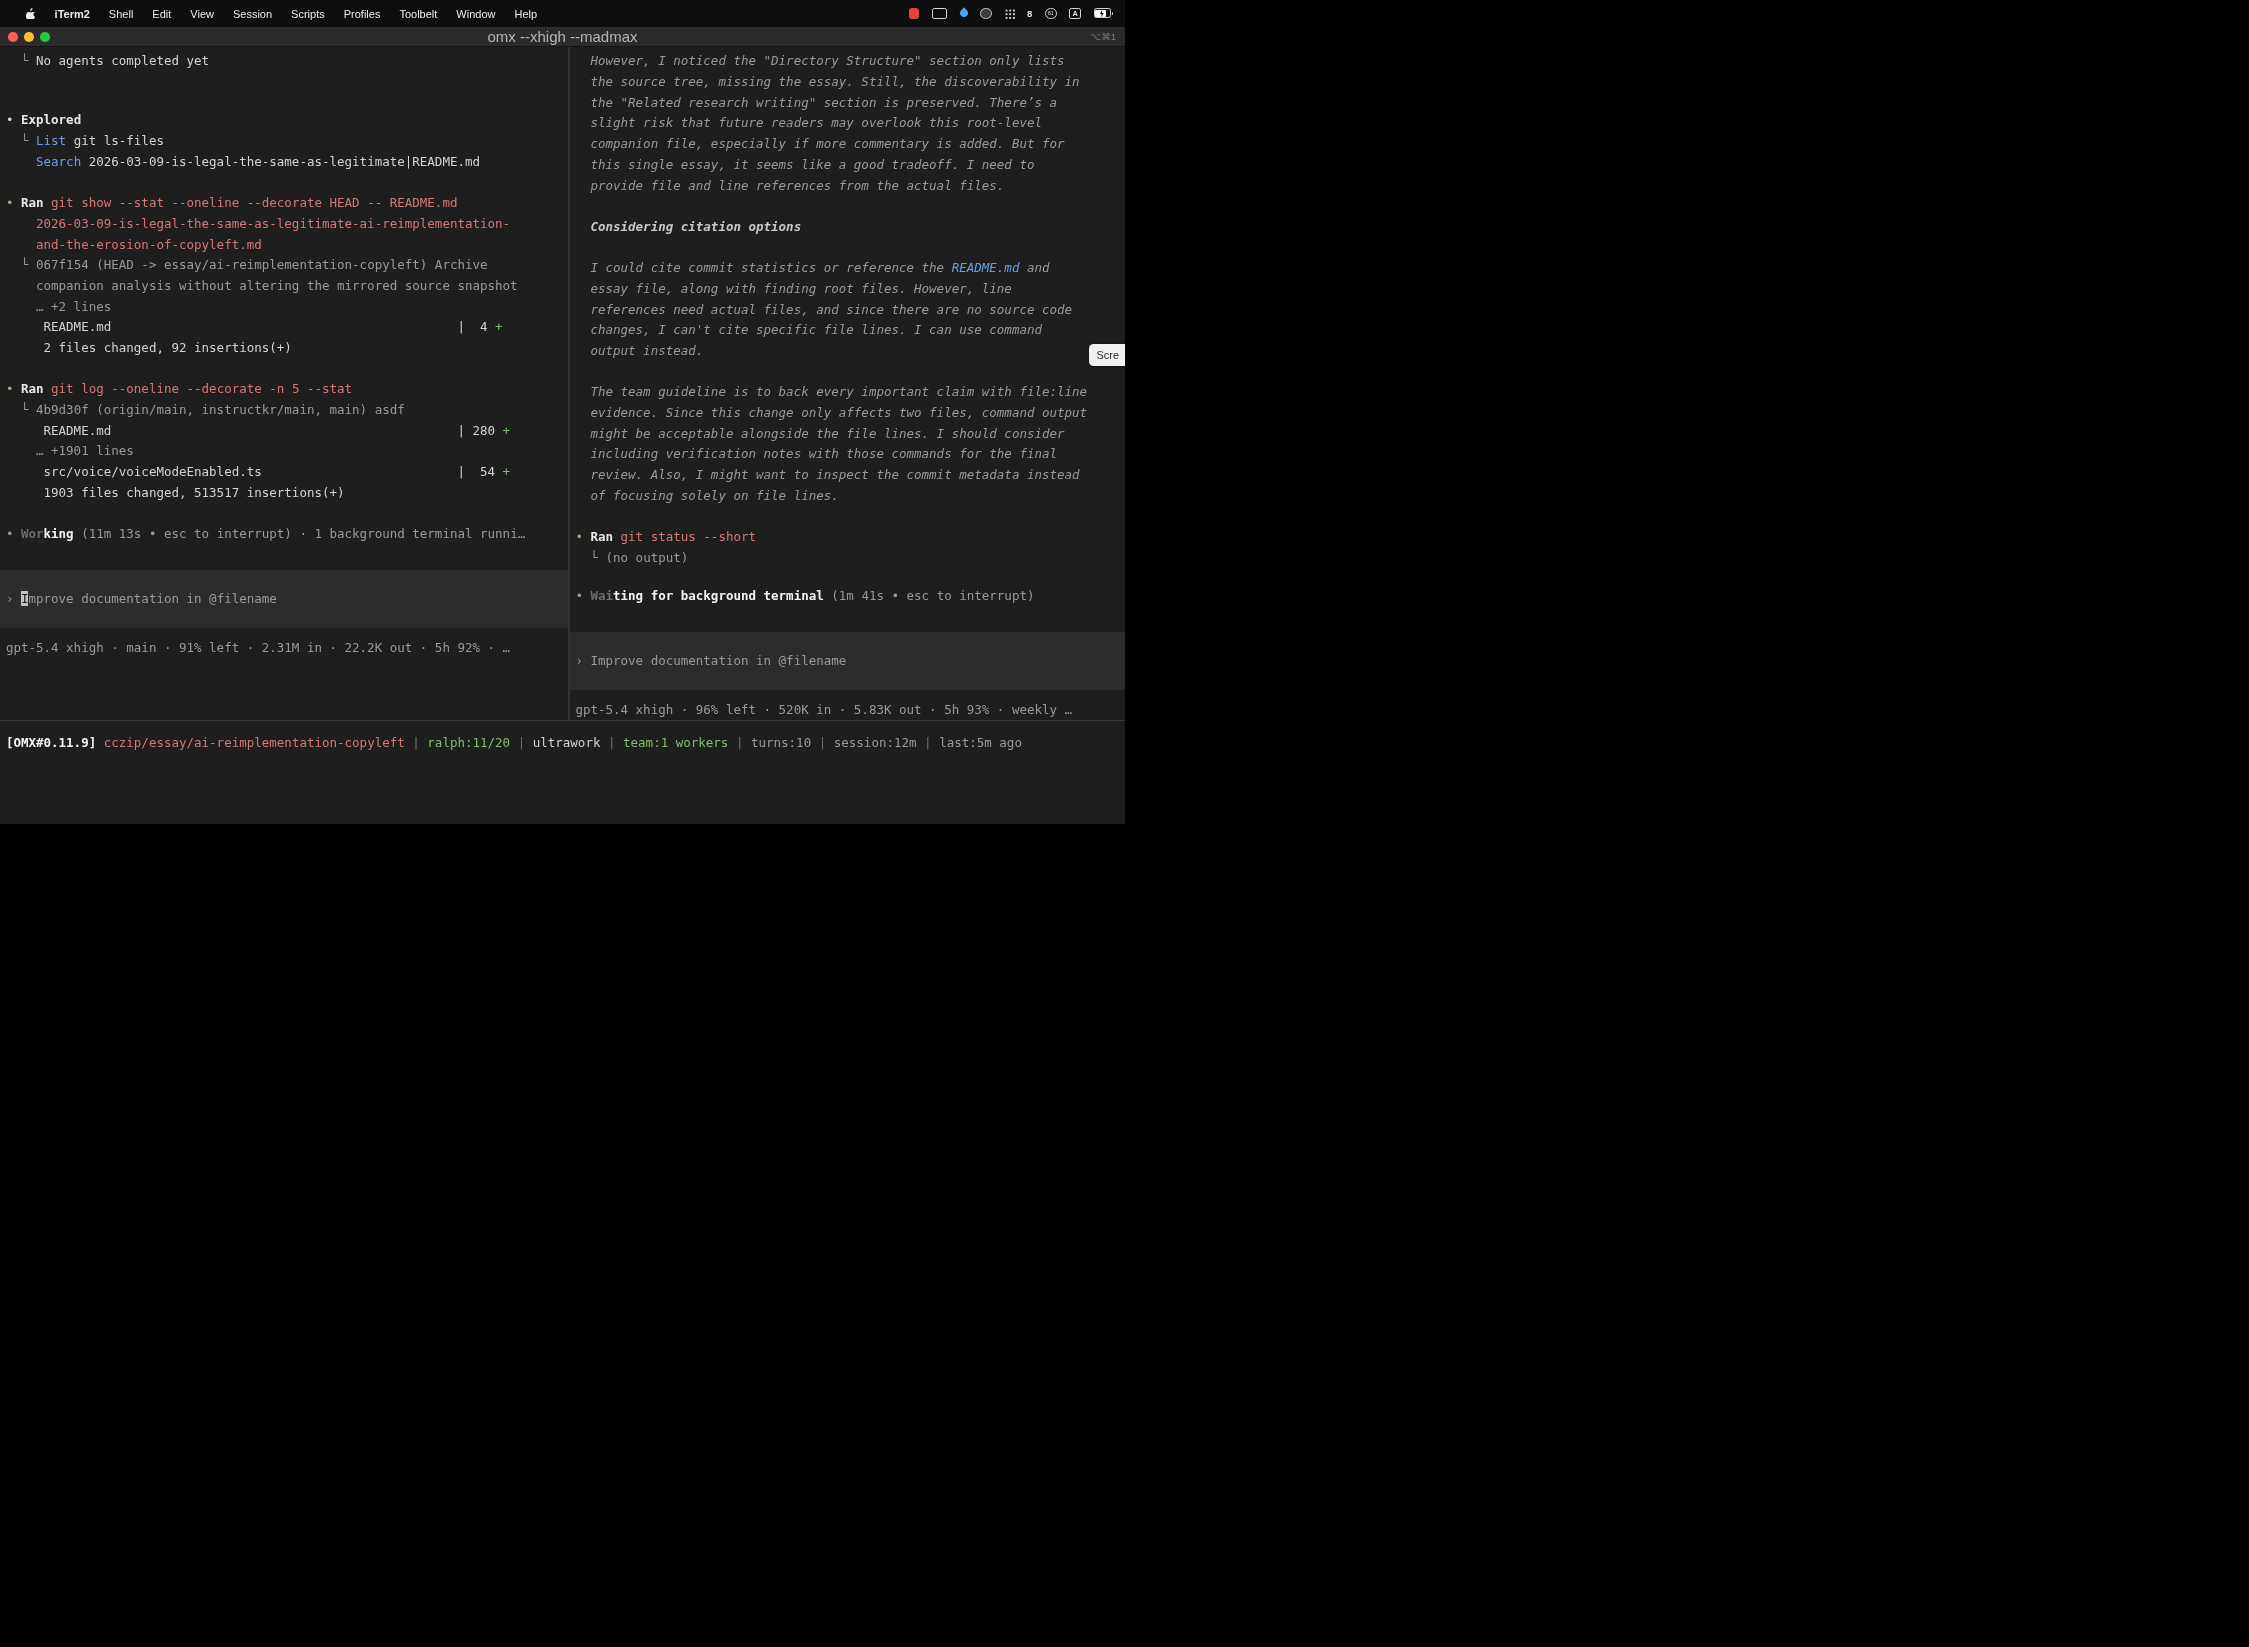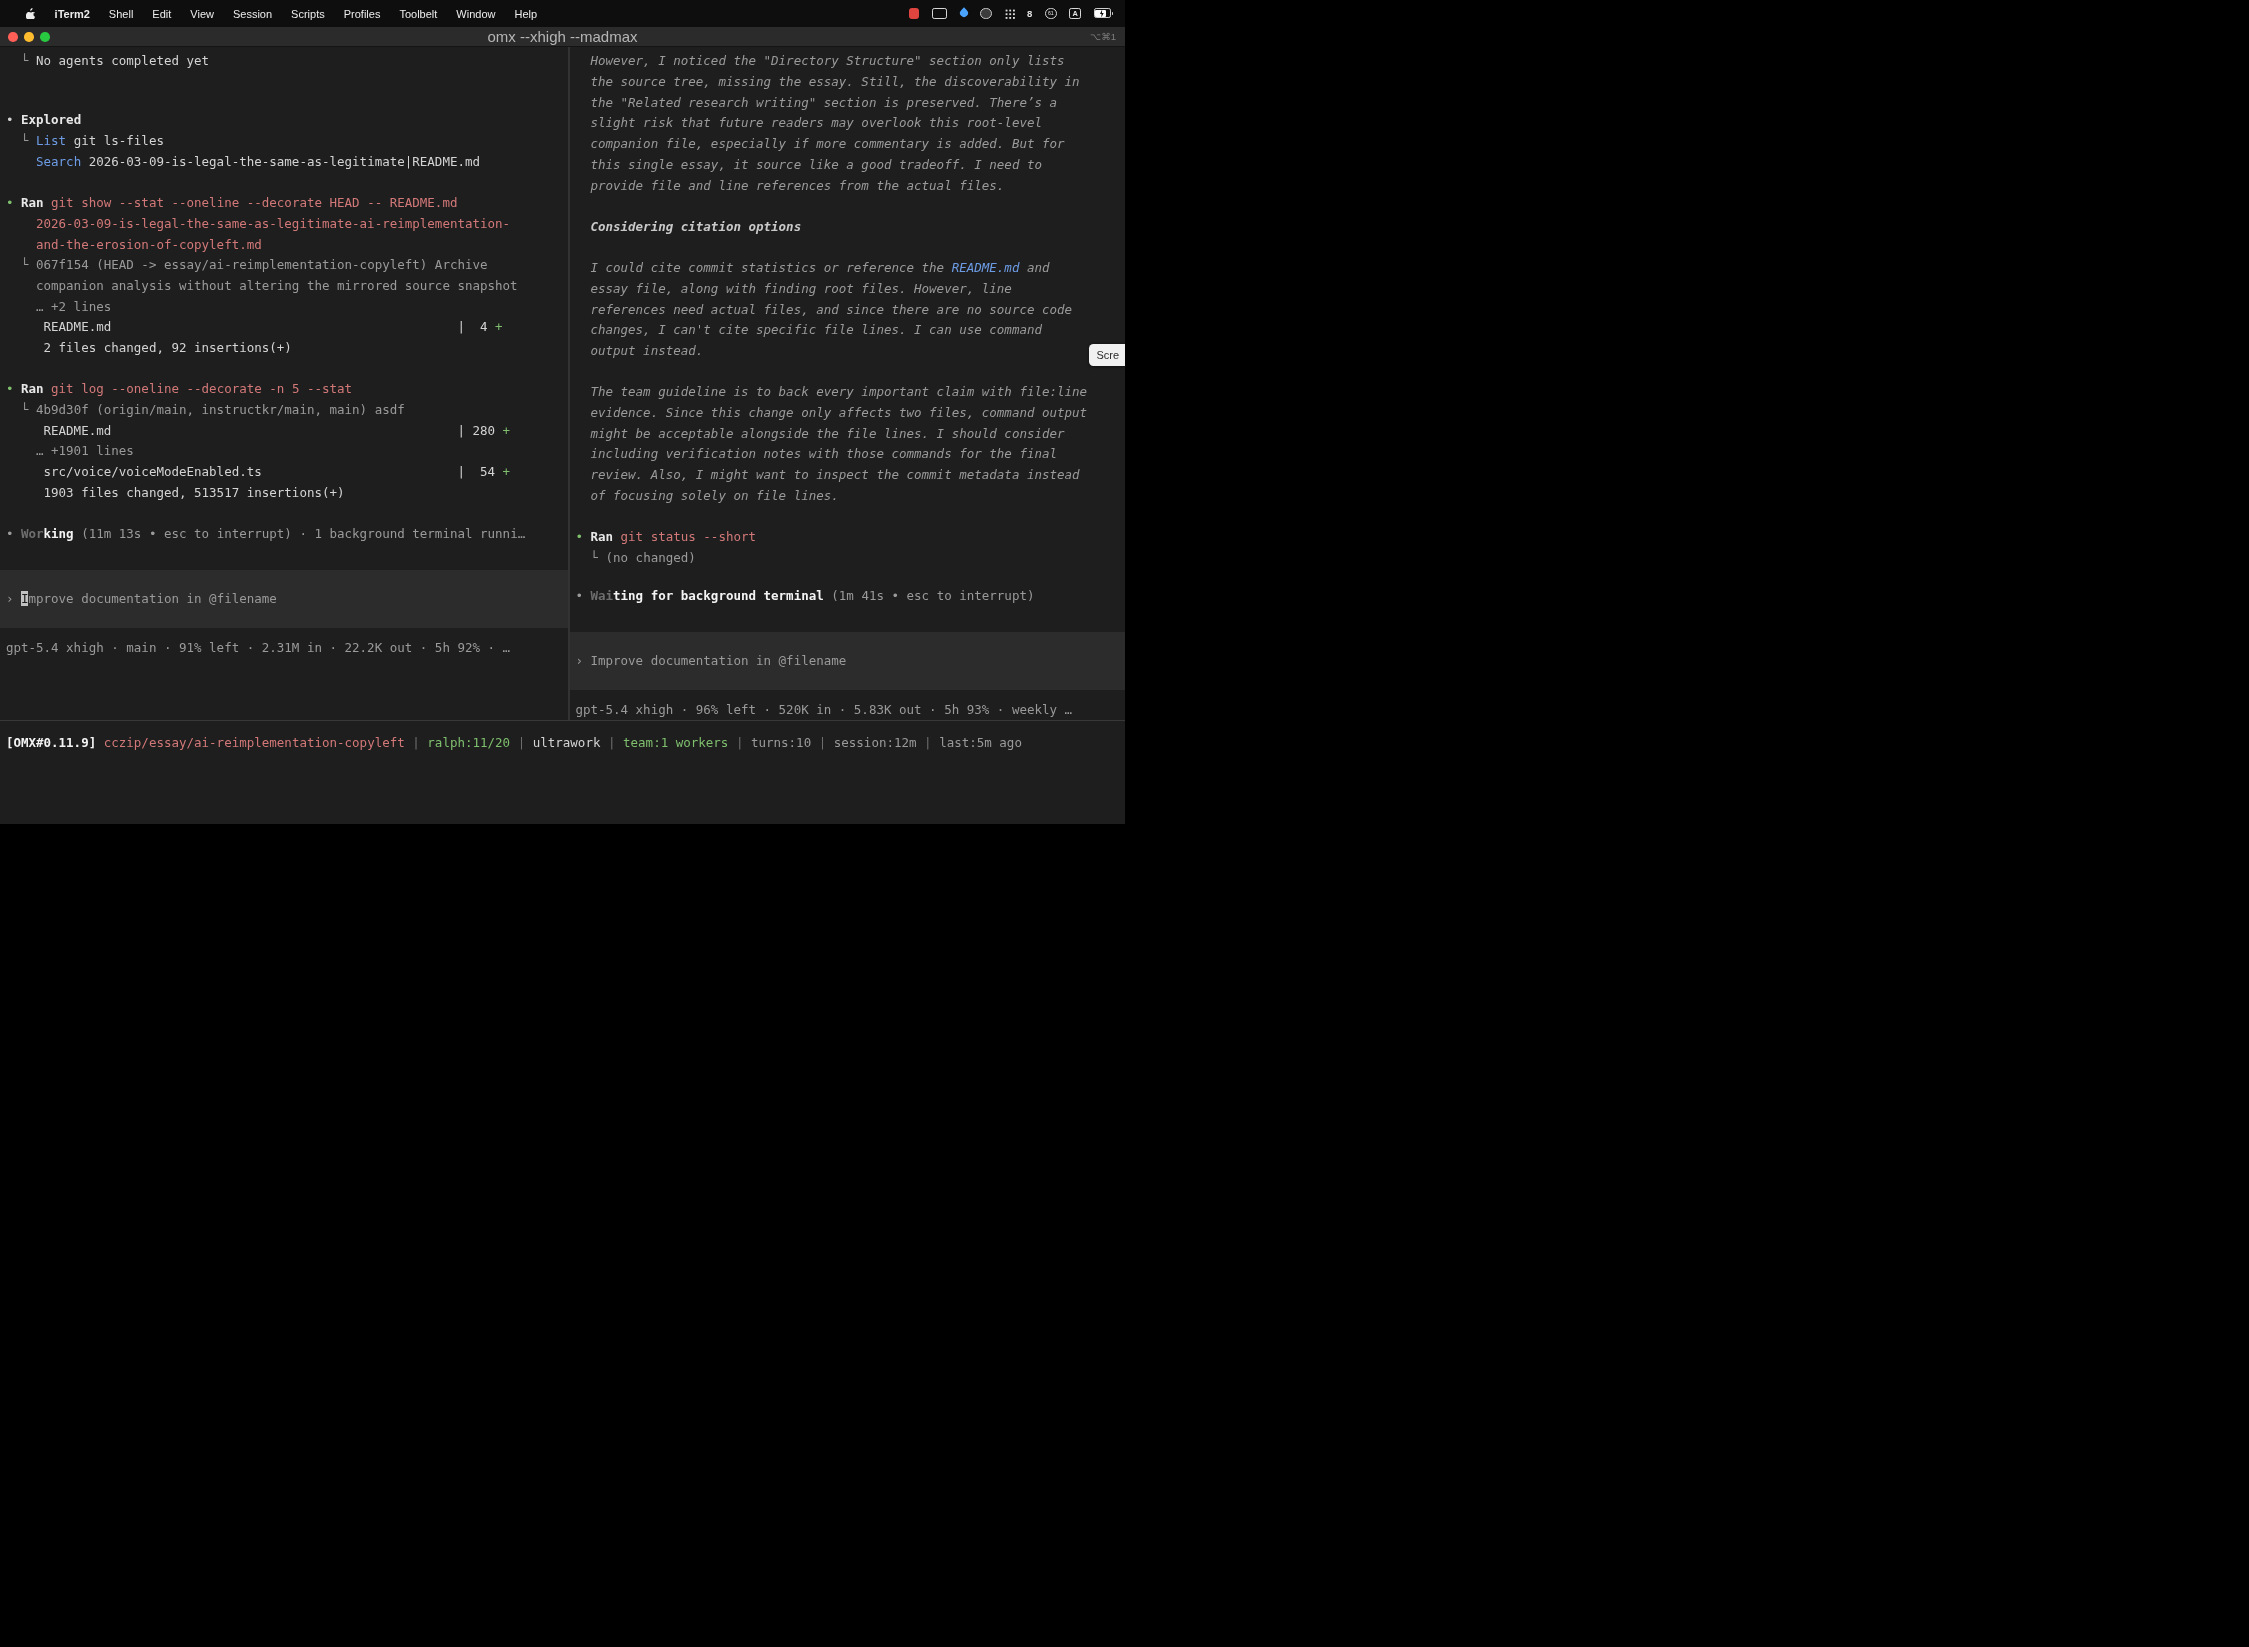--- a/index.html
+++ b/index.html
@@ -171,40 +171,40 @@
           <div class="spacer" style="height: 10.3px;"></div>
           <div class="line"><span class="c-m">gpt-5.4 xhigh · main · 91% left · 2.31M in · 22.2K out · 5h 92% · …</span></div>
         </div>
       <div class="divider"></div>
       <div class="pane pane-right" id="pane-right">
           <div class="line"><span class="c-i">  However, I noticed the "Directory Structure" section only lists</span></div>
           <div class="line"><span class="c-i">  the source tree, missing the essay. Still, the discoverability in</span></div>
           <div class="line"><span class="c-i">  the "Related research writing" section is preserved. There’s a</span></div>
           <div class="line"><span class="c-i">  slight risk that future readers may overlook this root-level</span></div>
           <div class="line"><span class="c-i">  companion file, especially if more commentary is added. But for</span></div>
-          <div class="line"><span class="c-i">  this single essay, it source like a good tradeoff. I need to</span></div>
+          <div class="line"><span class="c-i">  this single essay, it seems like a good tradeoff. I need to</span></div>
           <div class="line"><span class="c-i">  provide file and line references from the actual files.</span></div>
           <div class="spacer" style="height: 20.7px;"></div>
           <div class="line"><span class="c-I">  Considering citation options</span></div>
           <div class="spacer" style="height: 20.7px;"></div>
           <div class="line"><span class="c-i">  I could cite commit statistics or reference the </span><span class="c-U">README.md</span><span class="c-i"> and</span></div>
           <div class="line"><span class="c-i">  essay file, along with finding root files. However, line</span></div>
           <div class="line"><span class="c-i">  references need actual files, and since there are no source code</span></div>
           <div class="line"><span class="c-i">  changes, I can't cite specific file lines. I can use command</span></div>
           <div class="line"><span class="c-i">  output instead.</span></div>
           <div class="spacer" style="height: 20.7px;"></div>
           <div class="line"><span class="c-i">  The team guideline is to back every important claim with file:line</span></div>
           <div class="line"><span class="c-i">  evidence. Since this change only affects two files, command output</span></div>
           <div class="line"><span class="c-i">  might be acceptable alongside the file lines. I should consider</span></div>
           <div class="line"><span class="c-i">  including verification notes with those commands for the final</span></div>
           <div class="line"><span class="c-i">  review. Also, I might want to inspect the commit metadata instead</span></div>
           <div class="line"><span class="c-i">  of focusing solely on file lines.</span></div>
           <div class="spacer" style="height: 20.7px;"></div>
           <div class="line"><span class="c-g">• </span><span class="c-B">Ran</span><span class="c-d"> </span><span class="c-r">git status --short</span></div>
-          <div class="line"><span class="c-m">  └ </span><span class="c-m">(no changed)</span></div>
+          <div class="line"><span class="c-m">  └ </span><span class="c-m">(no output)</span></div>
           <div class="spacer" style="height: 17.7px;"></div>
           <div class="line"><span class="c-m">• </span><span class="c-K">Wai</span><span class="c-W">ting for background terminal</span><span class="c-m"> (1m 41s • esc to interrupt)</span></div>
           <div class="spacer" style="height: 25px;"></div>
           <div class="inputbox">
             <div class="line"><span class="c-m">› </span><span class="c-m">Improve documentation in @filename</span></div>
           </div>
           <div class="spacer" style="height: 10.3px;"></div>
           <div class="line"><span class="c-m">gpt-5.4 xhigh · 96% left · 520K in · 5.83K out · 5h 93% · weekly …</span></div>
         </div>
     </div>

